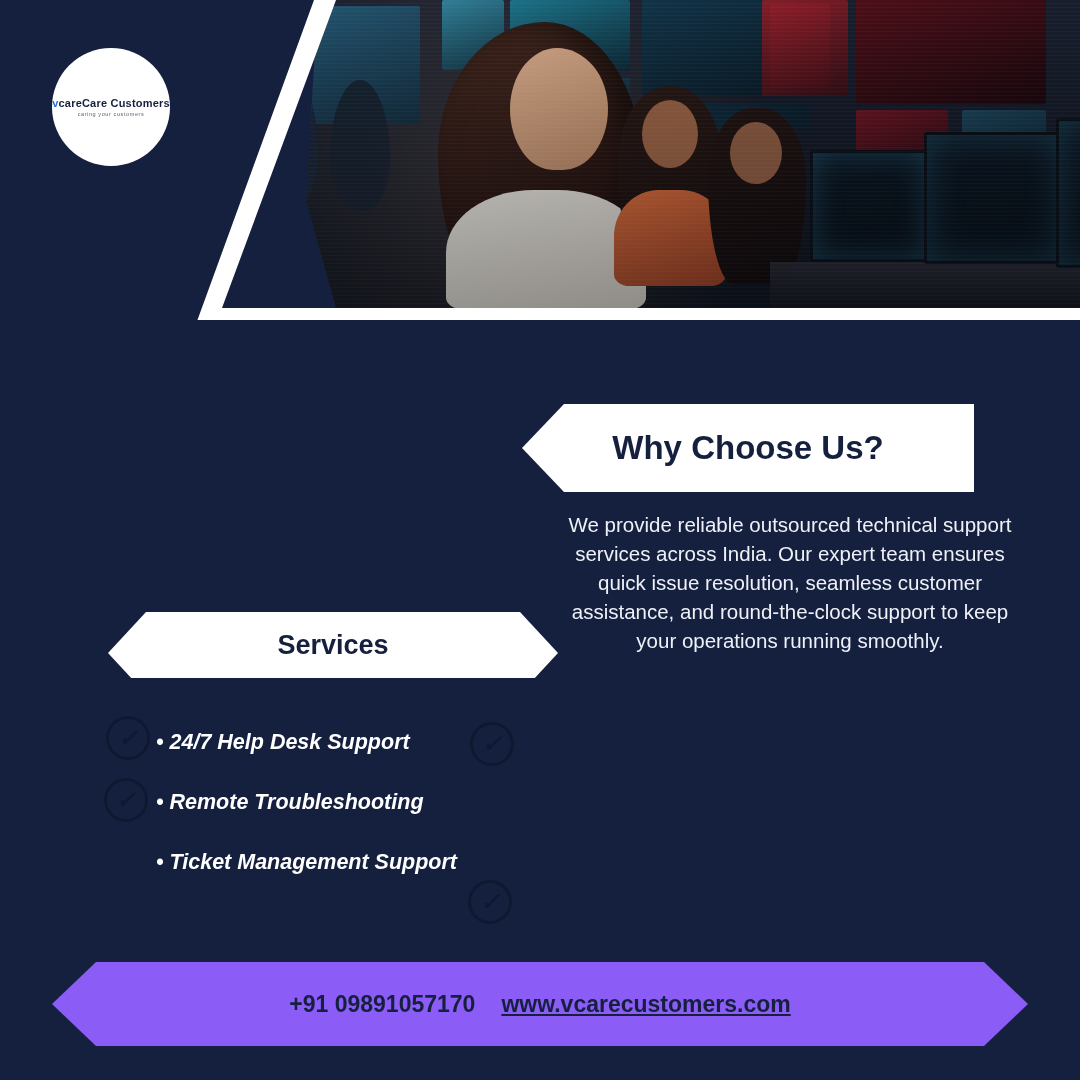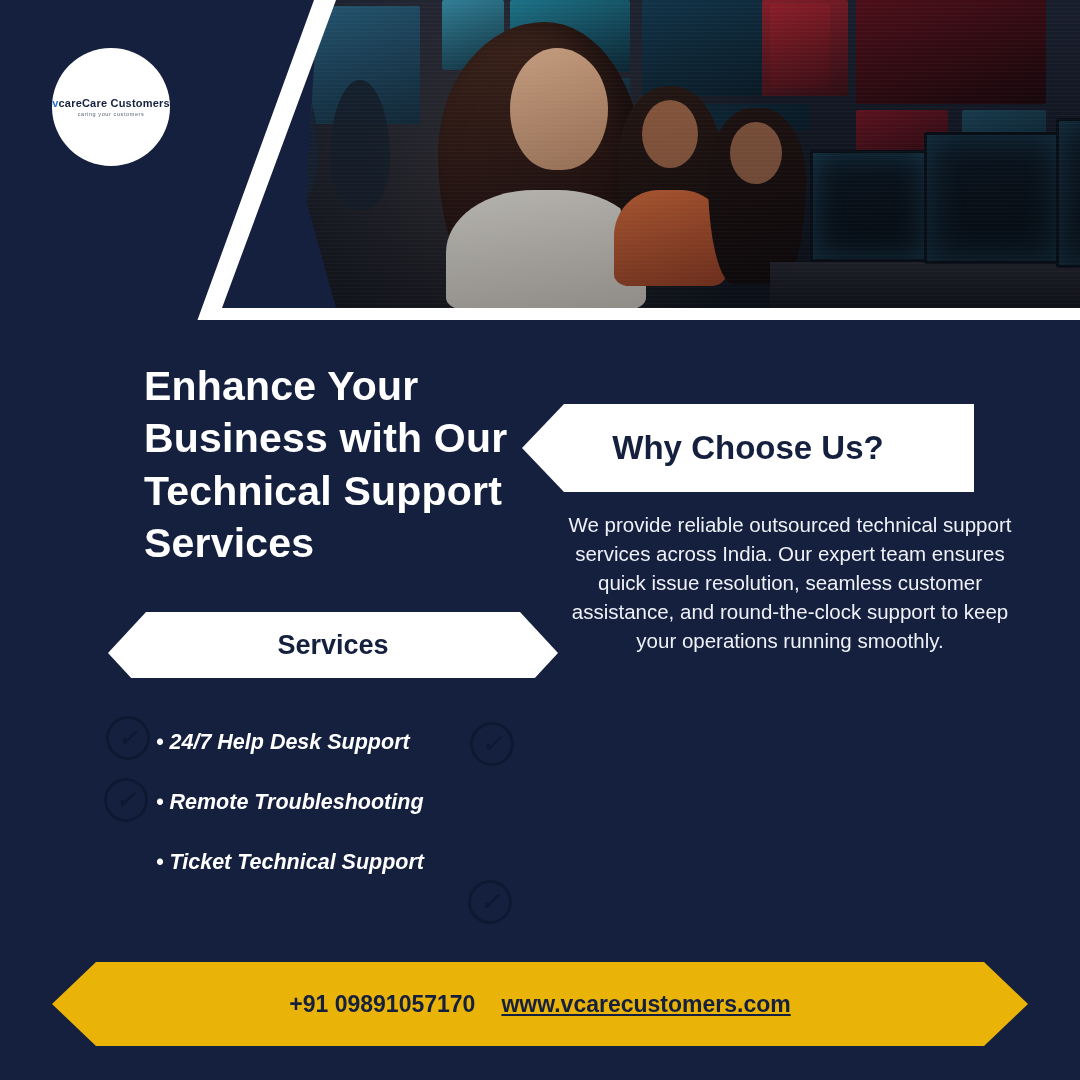--- a/index.html
+++ b/index.html
@@ -180,21 +180,21 @@
   }
   .chk-a { left: -6px;  top: 4px; }
   .chk-b { left: -4px;  top: 4px; }
   .chk-c { left: -8px;  top: 6px; }
   .chk-d { left: 358px; top: 10px; }
   .chk-e { left: 356px; top: 108px; }
 
   
   .footer-ribbon {
     position: absolute; left: 52px; top: 962px; width: 976px; height: 84px;
-    background: #eab308;
+    background: #8b5cf6;
     clip-path: polygon(44px 0, 932px 0, 976px 42px, 932px 84px, 44px 84px, 0 42px);
     display: flex; align-items: center; justify-content: center; gap: 26px;
     color: #15203f; font-size: 23px; font-weight: 700;
   }
   .footer-ribbon .web { text-decoration: underline; }
 </style>
 </head>
 <body>
 
 <div class="poster">
@@ -238,21 +238,20 @@
 
     <div class="hero-white-edge"></div>
     <div class="hero-cut"></div>
   </div>
 
   <div class="logo-circle">
     <div class="logo-main"><span class="v">v</span><span>careCare Customers</span></div>
     <div class="logo-sub">caring your customers</div>
   </div>
 
-  <div class="headline">Enhance Your Business with Our Technical Support Services</div>
 
   <div class="ribbon ribbon-why">
     <span>Why Choose Us?</span>
   </div>
   <div class="why-body">We provide reliable outsourced technical support services across India. Our expert team ensures quick issue resolution, seamless customer assistance, and round-the-clock support to keep your operations running smoothly.</div>
 
   <div class="ribbon ribbon-services">
     <span>Services</span>
   </div>
 
@@ -261,21 +260,21 @@
       <span class="check chk-a">✓</span>
       <span class="check chk-d">✓</span>
       <span class="service-text">• 24/7 Help Desk Support</span>
     </div>
     <div class="service-row">
       <span class="check chk-c">✓</span>
       <span class="check chk-e">✓</span>
       <span class="service-text">• Remote Troubleshooting</span>
     </div>
     <div class="service-row">
-      <span class="service-text">• Ticket Technical Support</span>
+      <span class="service-text">• Ticket Management Support</span>
     </div>
   </div>
 
   <div class="footer-ribbon">
     <span>+91 09891057170</span>
     <span class="web">www.vcarecustomers.com</span>
   </div>
 
 </div>
 

